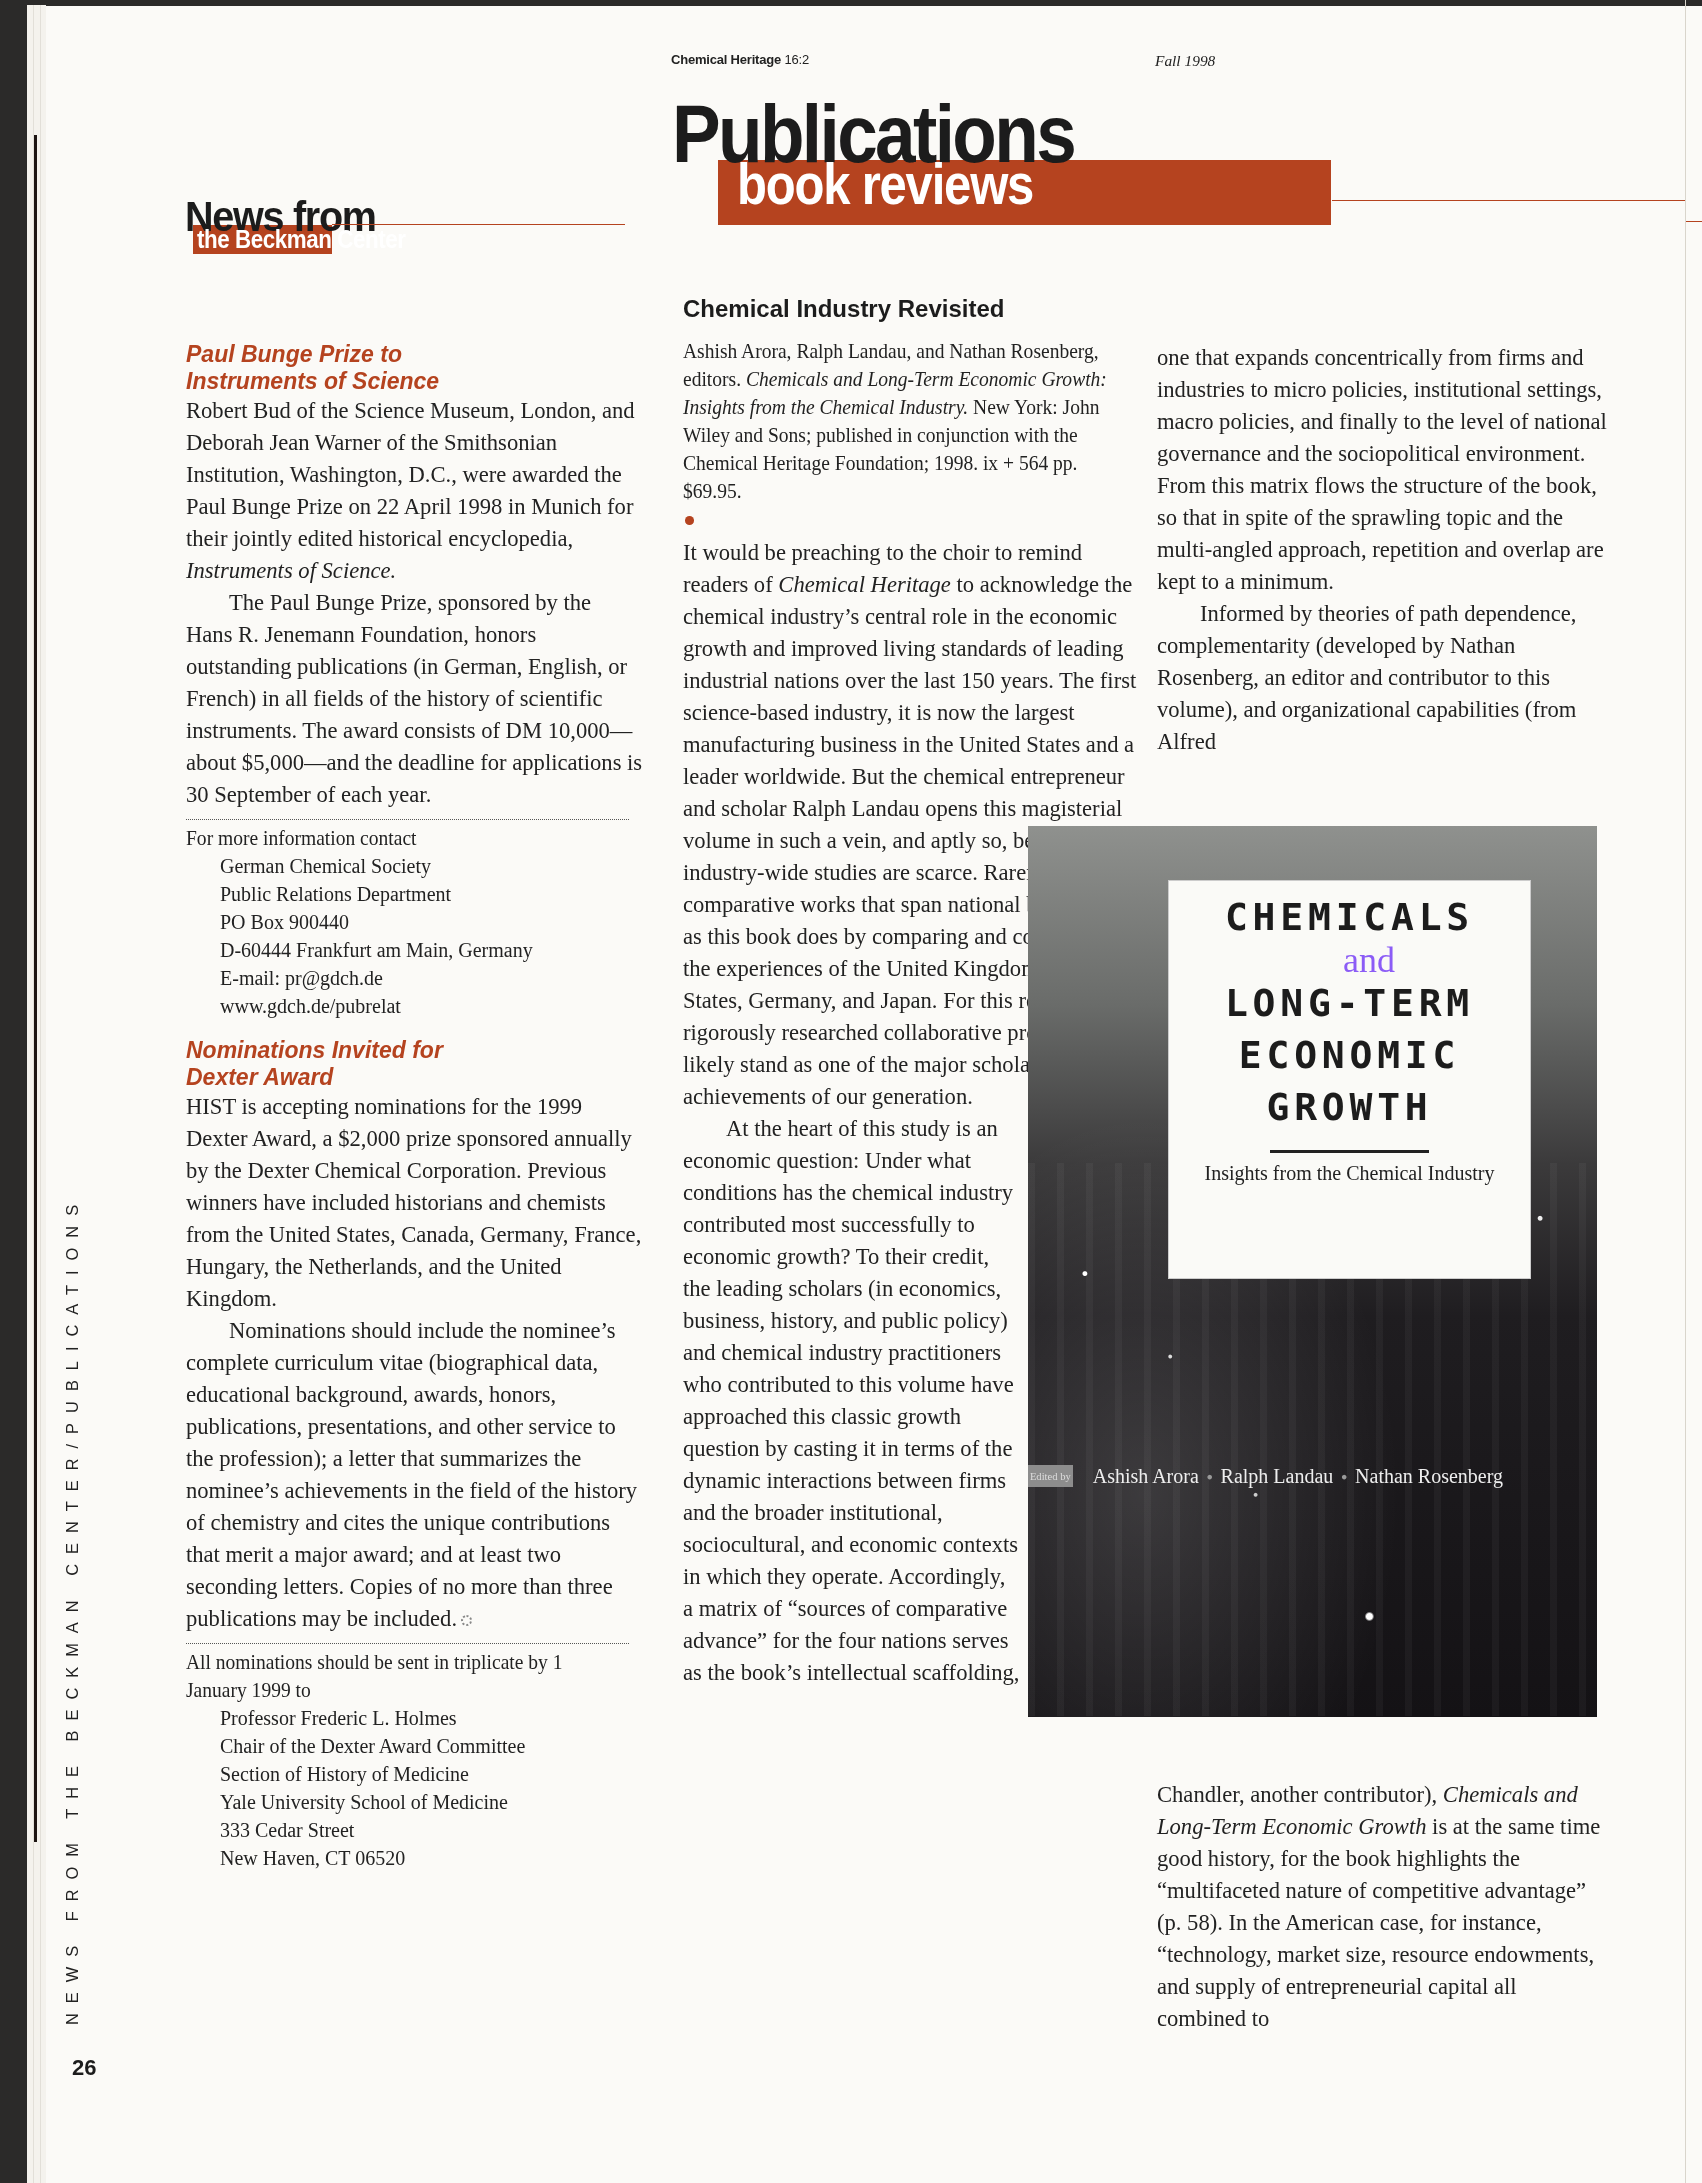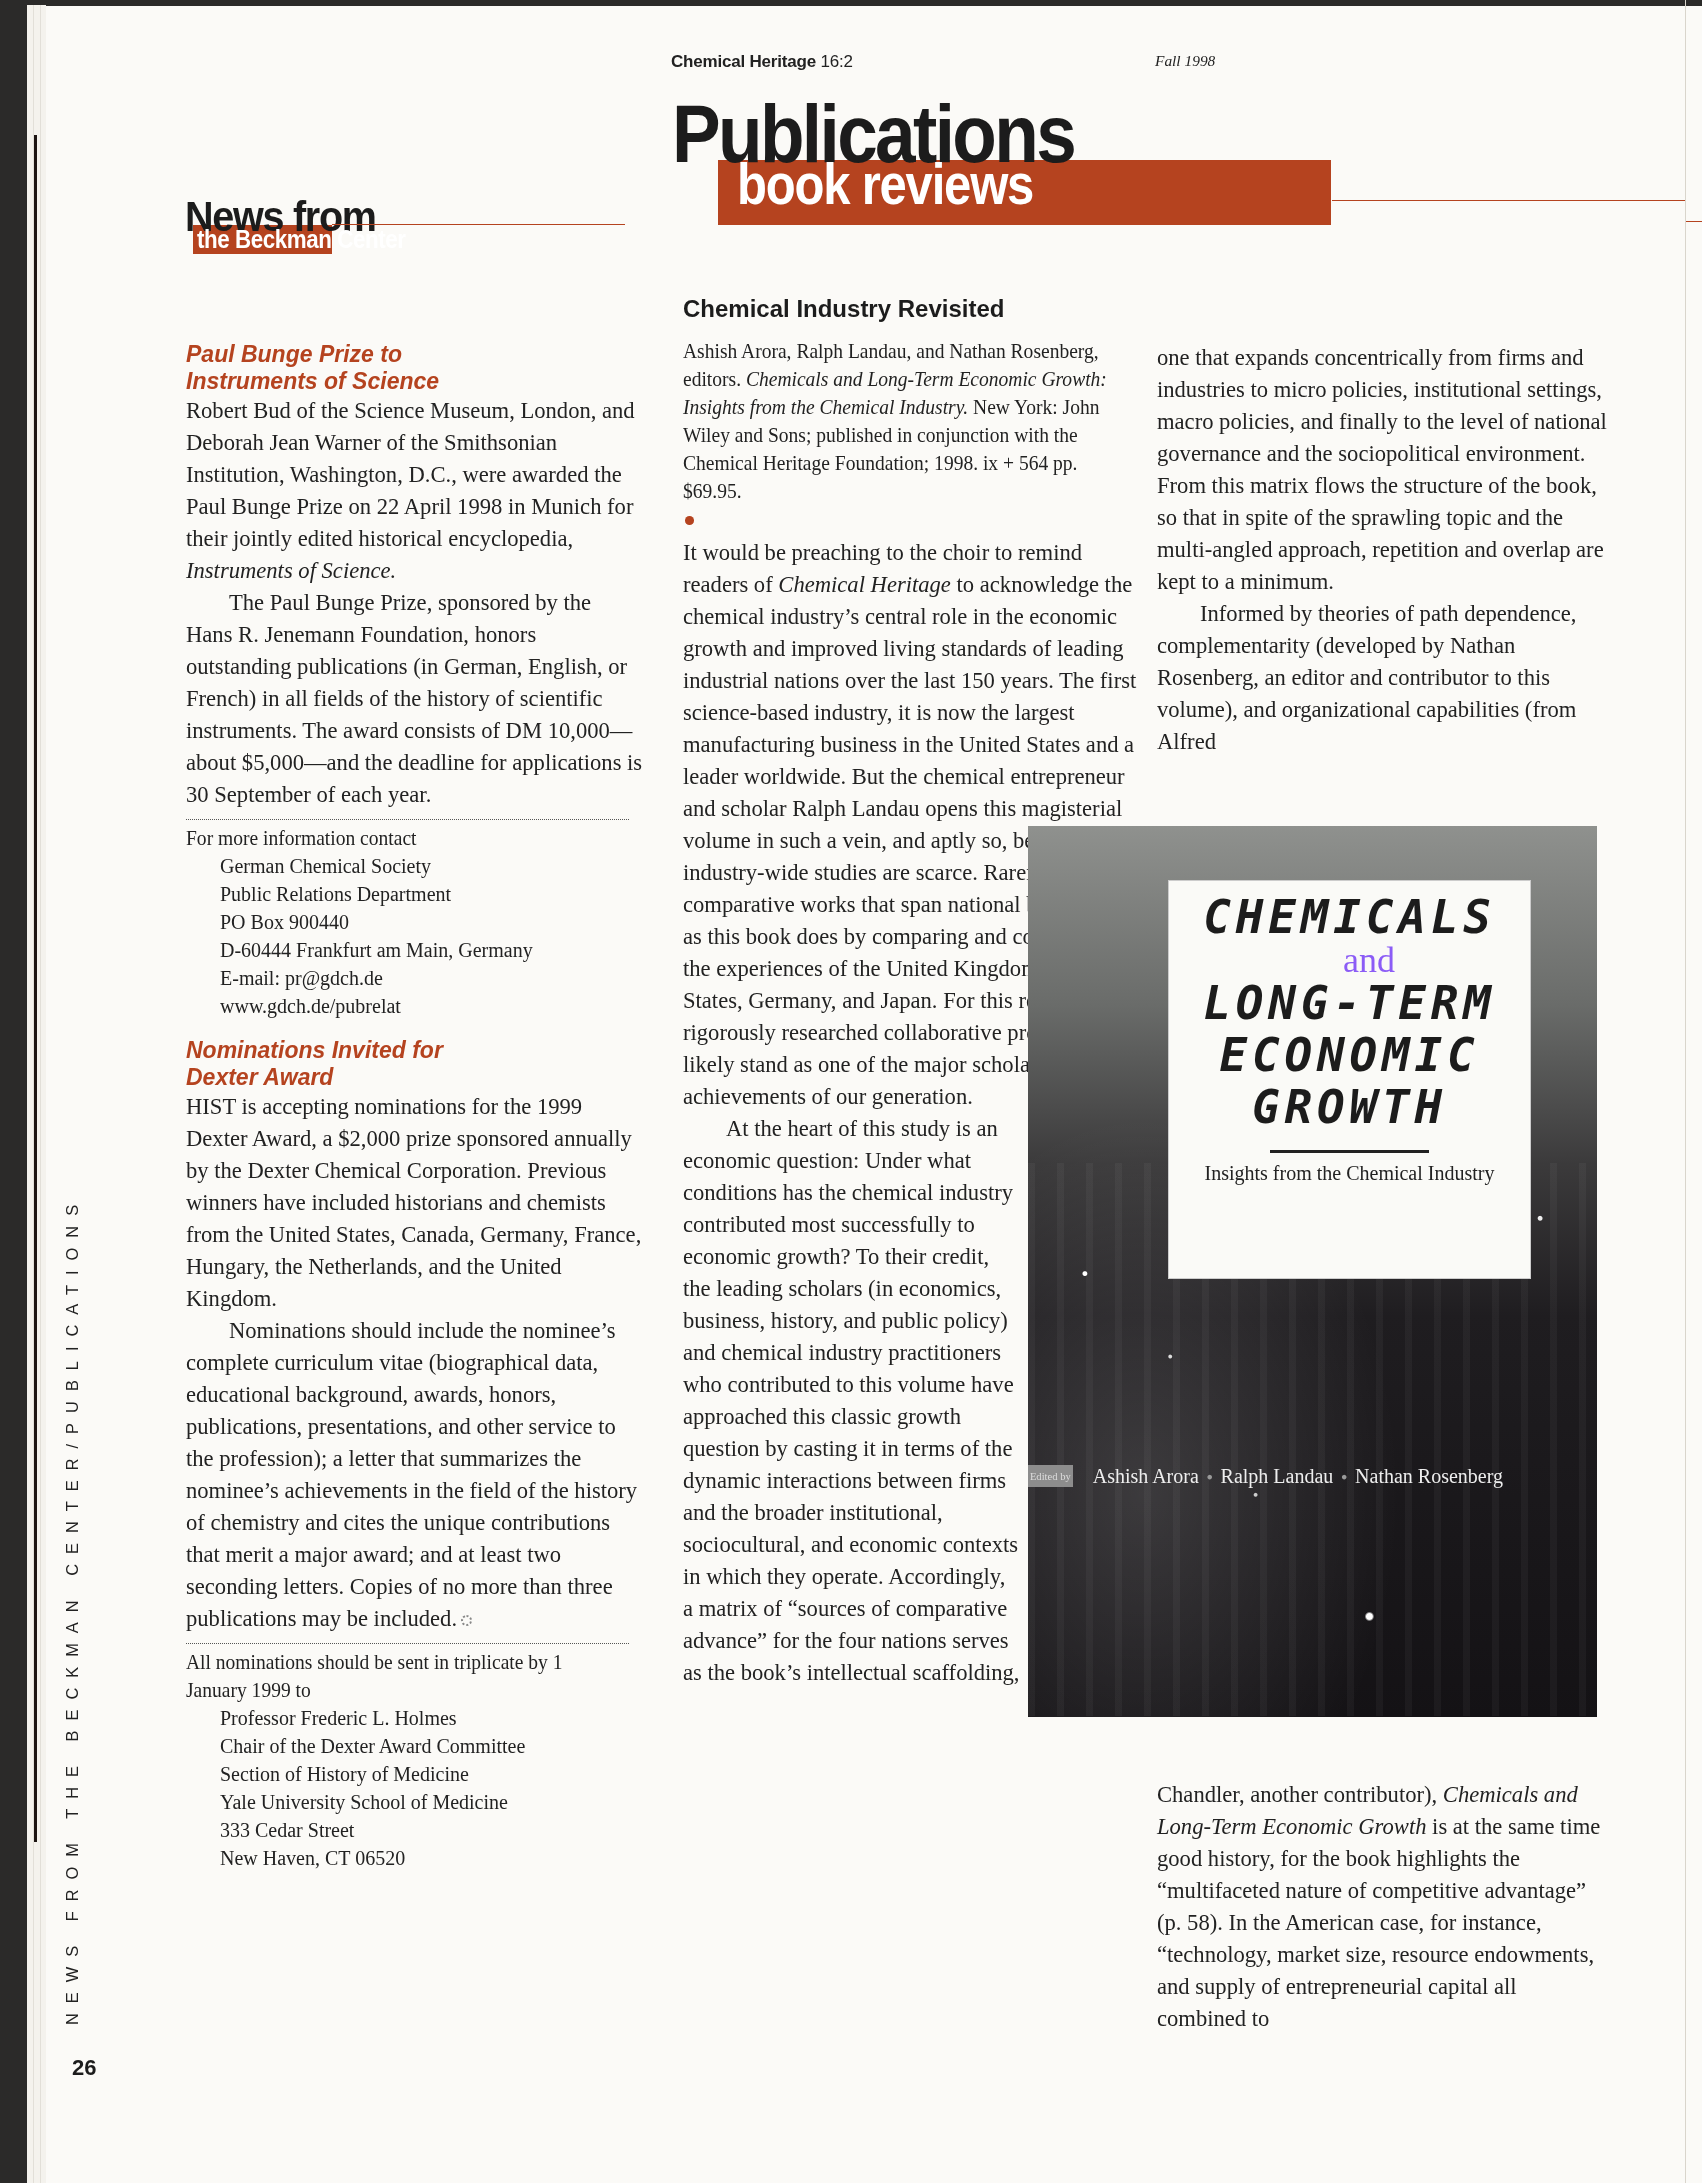--- a/index.html
+++ b/index.html
@@ -11,21 +11,21 @@
     background: #fbfaf7;
   }
   .page-edges {
     position: absolute; left: 27px; top: 4.8px; width: 19px; height: 2178px;
     background: repeating-linear-gradient(90deg,#f4f2ed 0 2.9px,#e2dfd8 2.9px 3.4px);
   }
   .spine-mark { position:absolute; left:34px; top:135px; width:3.4px; height:1707px; background:#1c1412; }
   .fold-line { position:absolute; left:1685px; top:0; width:1px; height:2183px; background:#d9d5cc; }
   .right-rule { position:absolute; left:1686px; top:221px; width:17px; height:1.4px; background:#b5431f; }
 
-  .runhead { position:absolute; top:52px; font-size:17px; }
+  .runhead { position:absolute; top:52px; font-size:13px; }
   .runhead-left { left:671px; font-family:"Liberation Sans", sans-serif; font-weight:bold; letter-spacing:-0.2px; }
   .runhead-left .num { font-weight:normal; }
   .runhead-right { left:1155px; font-style:italic; font-size:15.4px; }
 
   .pub-title {
     position:absolute; left:672px; top:94px; font-family:"Liberation Sans", sans-serif;
     font-weight:bold; font-size:81px; line-height:1; letter-spacing:-2.9px; color:#1c1c1c;
     transform: scaleX(0.9); transform-origin: left top;
   }
   .pub-bar { position:absolute; left:718px; top:160px; width:613px; height:65px; background:#b5431f; }
@@ -84,21 +84,21 @@
       radial-gradient(circle at 25% 35%, #ddd 0 1.4px, transparent 2.4px),
       radial-gradient(circle at 90% 10%, #eee 0 1.9px, transparent 2.9px),
       radial-gradient(circle at 60% 82%, #fff 0 2.9px, transparent 4.8px),
       radial-gradient(circle at 40% 60%, #ccc 0 1.4px, transparent 2.4px),
       repeating-linear-gradient(90deg, rgba(255,255,255,0.04) 0 6.7px, transparent 6.7px 29px);
   }
   .cover-box {
     position:absolute; left:140px; top:54px; width:363px; height:399px; background:#fafaf7;
     border:1px solid #ccc; text-align:center;
   }
-  .cover-big { font-family:"DejaVu Sans Mono", monospace; font-weight:bold; font-size:46px; letter-spacing:4.8px; color:#1c1c1c; line-height:52px;font-style:italic; }
+  .cover-big { font-family:"DejaVu Sans Mono", monospace; font-weight:bold; font-size:38px; letter-spacing:4.8px; color:#1c1c1c; line-height:52px; }
   .cover-and { font-family:"Liberation Serif", serif; font-size:36px; color:#8b5cf6; line-height:34px;padding-left:39px; }
   .cover-line { width:159px; height:2.9px; background:#222; margin:17.3px auto 9.6px; }
   .cover-insights { font-family:"Liberation Serif", serif; font-size:20px; color:#222; }
   .cover-editors {
     position:absolute; left:0; top:634px; width:100%; height:32px; font-family:"Liberation Serif", serif;
     font-size:20px; color:#eee; white-space:nowrap; display:flex; align-items:center;
   }
   .cover-edited-tag { background:#8d8d8d; color:#ddd; font-size:10.6px; padding:5.8px 1.9px; margin-right:20px; }
   .cover-dot { color:#999; margin:0 7.7px; font-size:10.6px; }
 </style>

